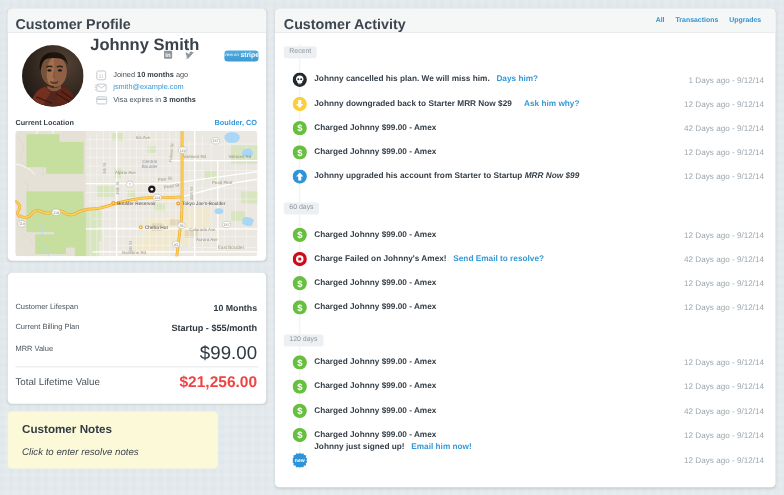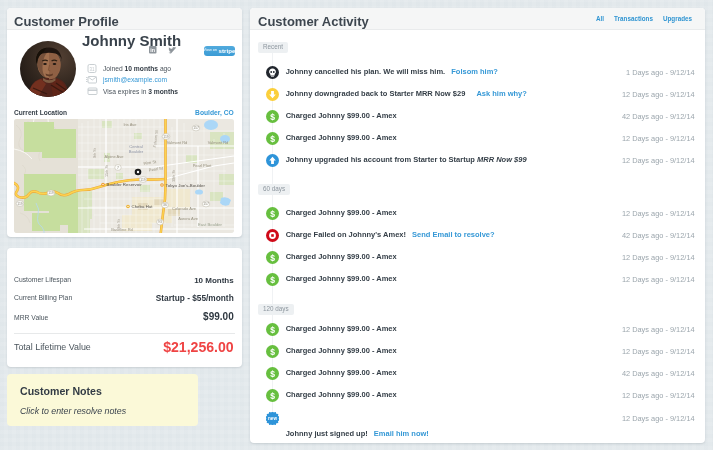--- a/index.html
+++ b/index.html
@@ -221,21 +221,21 @@
     <circle cx="124" cy="53" r="1.2" fill="#fff"></circle>
   </svg>
 </div>
 
 <div class="panel" style="left:7px; top:248px; width:235px; height:119px;">
   <div class="abs" style="left:7px; top:28.4px; font-size:6.8px; color:#4a545c;">Customer Lifespan</div>
   <div class="abs" style="right:8.3px; top:27.7px; font-size:8px; font-weight:bold; color:#2f3841;">10 Months</div>
   <div class="abs" style="left:7px; top:46.2px; font-size:6.8px; color:#4a545c;">Current Billing Plan</div>
   <div class="abs" style="right:8.3px; top:45.3px; font-size:8.3px; font-weight:bold; color:#2f3841;">Startup - $55/month</div>
   <div class="abs" style="left:7px; top:65.5px; font-size:6.8px; color:#4a545c;">MRR Value</div>
-  <div class="abs" style="right:8.3px; top:62.7px; font-size:10px; font-weight:bold; color:#2f3841;">$99.00</div>
+  <div class="abs" style="right:8.3px; top:62.7px; font-size:17px; font-weight:normal; color:#2f3841;">$99.00</div>
   <div class="abs" style="left:7px; top:84.6px; width:221px; border-top:1px solid #e7e9ea;"></div>
   <div class="abs" style="left:7px; top:94.3px; font-size:8.9px; color:#4a545c;">Total Lifetime Value</div>
   <div class="abs" style="right:8.3px; top:91.2px; font-size:14.1px; font-weight:bold; color:#ef4444;">$21,256.00</div>
 </div>
 
 <div class="abs" style="left:7px; top:374px; width:191px; height:52px; background:#fbf9d8; border-radius:4px;">
   <div class="abs" style="left:13px; top:11px; font-size:10.6px; font-weight:bold; color:#333c45;">Customer Notes</div>
   <div class="abs" style="left:13px; top:32px; font-size:8.8px; font-style:italic; color:#3c454e;">Click to enter resolve notes</div>
 </div>
 
@@ -251,21 +251,21 @@
 <div class="abs" style="left:272px; top:40px; width:1px; height:385px; background:#f0f2f4;"></div>
 
 <div class="tag" style="top:42px;">Recent</div>
 <svg class="icon" style="top:66.0px;" width="13" height="13" viewBox="0 0 13 13">
     <circle cx="6.5" cy="6.5" r="6.5" fill="#22272e"></circle>
     <path d="M6.5 2.6 c-2.1 0-3.4 1.4-3.4 3.2 0 1 .5 1.8 1.2 2.3 v1.4 h4.4 v-1.4 c.7-.5 1.2-1.3 1.2-2.3 0-1.8-1.3-3.2-3.4-3.2 Z" fill="#fff"></path>
     <circle cx="5.2" cy="6" r=".9" fill="#22272e"></circle>
     <circle cx="7.8" cy="6" r=".9" fill="#22272e"></circle>
     <path d="M5.1 9.7 h.8 v1 h-.8 Z M6.1 9.7 h.8 v1 h-.8 Z M7.1 9.7 h.8 v1 h-.8 Z" fill="#fff"></path>
   </svg>
-<div class="rowtext" style="top:67.0px;">Johnny cancelled his plan. We will miss him. <span class="link" style="margin-left:4px;">Folsom him?</span></div>
+<div class="rowtext" style="top:67.0px;">Johnny cancelled his plan. We will miss him. <span class="link" style="margin-left:4px;">Days him?</span></div>
 <div class="date" style="top:68.0px;">1 Days ago - 9/12/14</div>
 <svg class="icon" style="top:88.0px;" width="13" height="13" viewBox="0 0 13 13">
     <circle cx="6.5" cy="6.5" r="6.5" fill="#fbcf3b"></circle>
     <path d="M6.5 10.2 L3.2 6.6 H5.1 V3 H7.9 V6.6 H9.8 Z" fill="#fff"></path>
   </svg>
 <div class="rowtext" style="top:89.0px;">Johnny downgraded back to Starter MRR Now $29 <span class="link" style="margin-left:9px;">Ask him why?</span></div>
 <div class="date" style="top:90.0px;">12 Days ago - 9/12/14</div>
 <svg class="icon" style="top:110.0px;" width="13" height="13" viewBox="0 0 13 13">
     <circle cx="6.5" cy="6.5" r="6.5" fill="#67bf3f"></circle>
     <text x="6.5" y="9.5" text-anchor="middle" font-size="8.5" font-weight="bold" fill="#fff" font-family="Liberation Sans">$</text>
@@ -332,14 +332,14 @@
 <svg class="icon" style="top:388.5px;" width="13" height="13" viewBox="0 0 13 13">
     <circle cx="6.5" cy="6.5" r="6.5" fill="#67bf3f"></circle>
     <text x="6.5" y="9.5" text-anchor="middle" font-size="8.5" font-weight="bold" fill="#fff" font-family="Liberation Sans">$</text>
   </svg>
 <div class="rowtext" style="top:389.5px;">Charged Johnny $99.00 - Amex</div>
 <div class="date" style="top:390.5px;">12 Days ago - 9/12/14</div>
 <svg class="icon" style="top:411.5px;" width="13" height="13" viewBox="0 0 13 13">
     <polygon points="6.50,-0.90 7.86,0.55 9.71,-0.17 10.30,1.73 12.29,1.89 12.00,3.85 13.71,4.85 12.60,6.50 13.71,8.15 12.00,9.15 12.29,11.11 10.30,11.27 9.71,13.17 7.86,12.45 6.50,13.90 5.14,12.45 3.29,13.17 2.70,11.27 0.71,11.11 1.00,9.15 -0.71,8.15 0.40,6.50 -0.71,4.85 1.00,3.85 0.71,1.89 2.70,1.73 3.29,-0.17 5.14,0.55" fill="#2e94d9"></polygon>
     <text x="6.5" y="8.3" text-anchor="middle" font-size="4.6" font-weight="bold" fill="#fff" font-family="Liberation Sans">new</text>
   </svg>
-<div class="rowtext" style="top:429px;">Johnny just signed up! <span class="link" style="margin-left:4px;">Email him now!</span></div>
+<div class="rowtext" style="top:401px;">Johnny just signed up! <span class="link" style="margin-left:4px;">Email him now!</span></div>
 <div class="date" style="top:413.5px;">12 Days ago - 9/12/14</div>
 
 </body></html>

